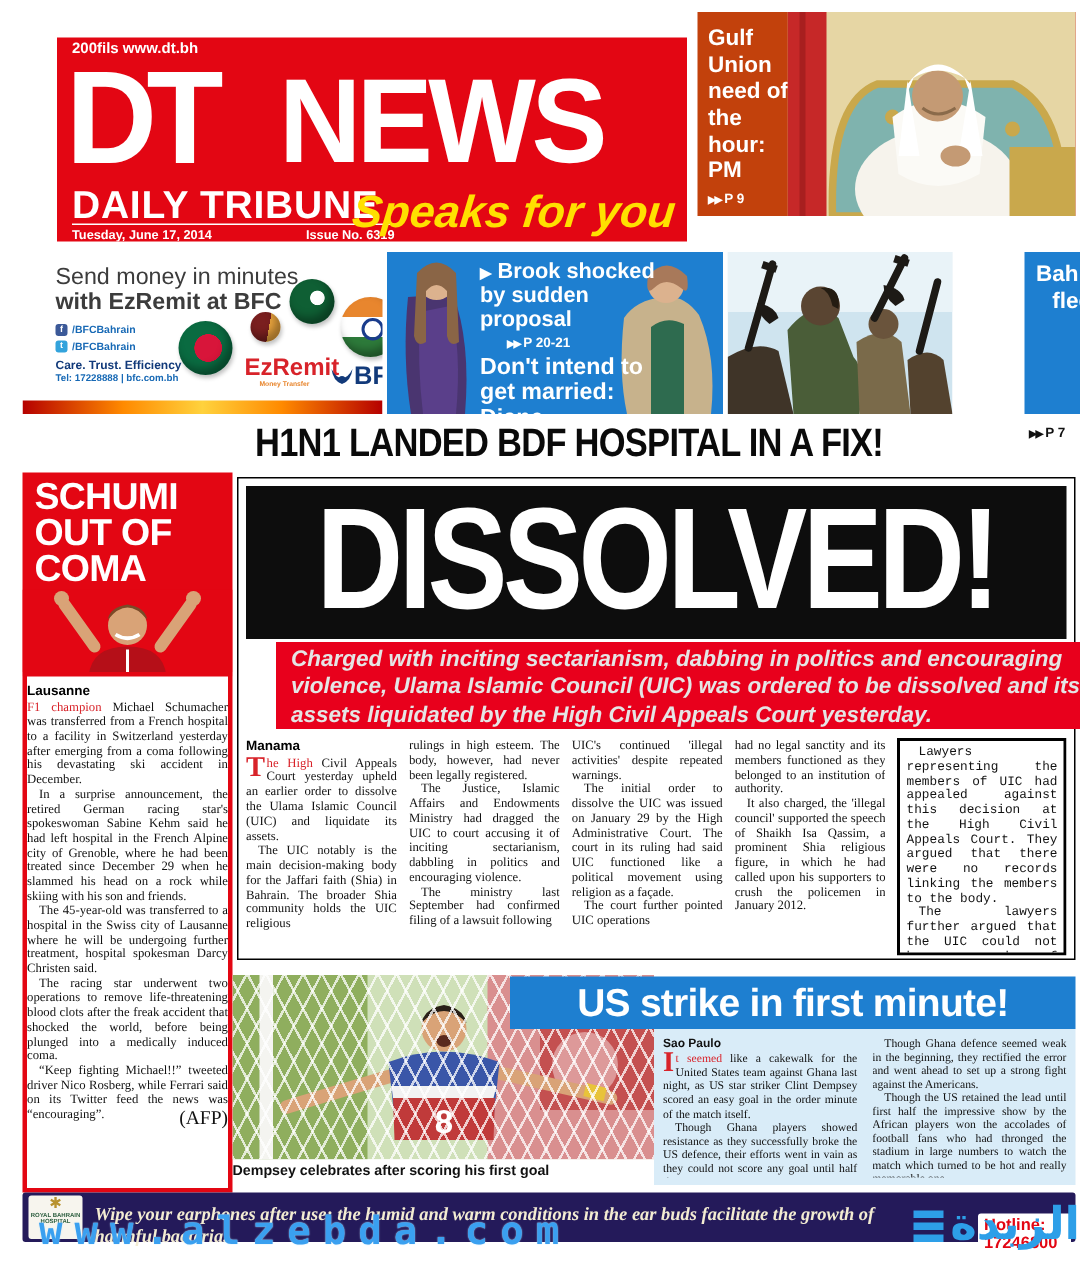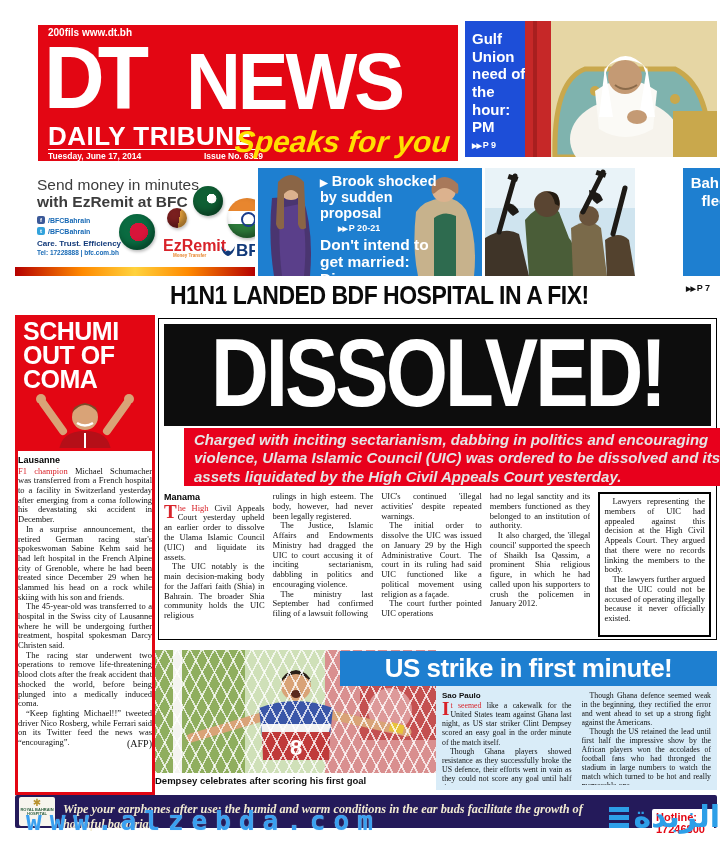--- a/index.html
+++ b/index.html
@@ -21,21 +21,21 @@
   .date-row { position:absolute; left:10px; top:124px; width:215px; border-top:1px solid #fff; padding-top:2px;
               display:flex; justify-content:space-between; font:bold 8.5px/1 "Liberation Sans", sans-serif; }
   .tagline { position:absolute; right:8px; bottom:4px; color:#ffe000; font:900 italic 30px/1 "Liberation Sans", sans-serif; transform:skewX(-6deg); }
 
   
   .pref { font:bold 9px/1 "Liberation Sans", sans-serif; color:#fff; }
   .pref .arr { font-size:7px; letter-spacing:-1px; margin-right:2px; }
   .pref-dark { color:#111; }
 
   
-  .pm-promo { left:465px; top:21px; width:252px; height:136px; background:#1d4ed8; overflow:hidden; }
+  .pm-promo { left:465px; top:8px; width:252px; height:136px; background:#c2410c; overflow:hidden; }
   .pm-head { position:absolute; left:7px; top:9px; width:54px; color:#fff; font:800 15px/1.18 "Liberation Sans", sans-serif; }
   .pm-ref { position:absolute; left:7px; bottom:7px; }
   .pm-photo { position:absolute; left:60px; top:0; width:192px; height:136px; }
 
   
   .bfc-ad { left:15px; top:168px; width:240px; height:108px; background:#fff; overflow:hidden; }
   .bfc-l1 { position:absolute; left:22px; top:8px; font:400 15.5px/1.1 "Liberation Sans", sans-serif; color:#3c3c3c; }
   .bfc-l2 { position:absolute; left:22px; top:25px; font:700 15.5px/1.1 "Liberation Sans", sans-serif; color:#3c3c3c; }
   .soc-row { position:absolute; left:22px; display:flex; align-items:center; gap:3px; font:bold 7px/1 "Liberation Sans", sans-serif; color:#1769b5; }
   .soc-ic { width:8px; height:8px; border-radius:2px; color:#fff; font:bold 6px/8px "Liberation Sans", sans-serif; text-align:center; }
@@ -74,31 +74,31 @@
   
   .schumi { left:15px; top:315px; width:140px; height:480px; }
   .schumi-red { position:absolute; left:0; top:0; width:140px; height:133px; background:#e30613; }
   .schumi-head { position:absolute; left:8px; top:4px; color:#fff; font:900 25px/0.96 "Liberation Sans", sans-serif; letter-spacing:-0.5px; }
   .schumi-photo { position:absolute; left:0; top:78px; width:140px; height:58px; }
   .schumi-text { position:absolute; left:0; top:133px; width:140px; height:347px; border:3px solid #e30613; background:#fff; padding:4px 0; overflow:hidden; }
   .dateline { font:bold 9px/1.3 "Liberation Sans", sans-serif; color:#000; }
   .bp { font-size:8.5px; line-height:1.14; text-align:justify; text-indent:8px; }
   .bp.noind { text-indent:0; }
   .red { color:#d8232a; }
-  .credit { float:right; font-size:10px; }
+  .credit { float:right; font-size:13px; }
 
   
   .main-story { left:158px; top:318px; width:559px; height:322px; border:1.5px solid #000; background:#fff; padding:5px; }
   .dissolved-box { width:100%; height:102px; background:#0d0d0d; text-align:center; overflow:hidden; }
   .dissolved { display:inline-block; color:#fff; font:900 80px/1.02 "Liberation Sans", sans-serif; letter-spacing:-3px; transform:scaleY(1.2); transform-origin:center top; }
   .standfirst-box { margin-top:2px; width:100%; height:58px; background:#e8001c; color:#e5e5e5; padding:3px 10px; font:600 italic 15px/1.22 "Liberation Sans", sans-serif; overflow:hidden;margin-left:20px; }
   .story-cols { display:flex; gap:8px; margin-top:6px; height:145px; overflow:hidden; }
   .scol { flex:1; overflow:hidden; }
   .scol .bp { font-size:8.5px; line-height:1.15; }
-  .boxed { border:2.5px solid #000; padding:3px 4px; }
+  .boxed { border:2.5px solid #000; padding:3px 4px;font-family:Liberation Mono, monospace; }
   .lead::first-letter { float:left; font-size:19px; line-height:15px; padding-right:1px; font-weight:bold; }
 
   
   .fb-photo { left:155px; top:650px; width:281px; height:123px; overflow:hidden; }
   .net-overlay { position:absolute; inset:0;
     background:
       repeating-linear-gradient(62deg, rgba(255,255,255,.75) 0 1.6px, transparent 1.6px 11px),
       repeating-linear-gradient(-62deg, rgba(255,255,255,.75) 0 1.6px, transparent 1.6px 11px); }
   .fb-caption { left:155px; top:775px; width:281px; font:bold 9.5px/1.2 "Liberation Sans", sans-serif; color:#111; }
   .fb-headbar { left:340px; top:651px; width:377px; height:35px; background:#1e7fd0; color:#fff; overflow:hidden;

